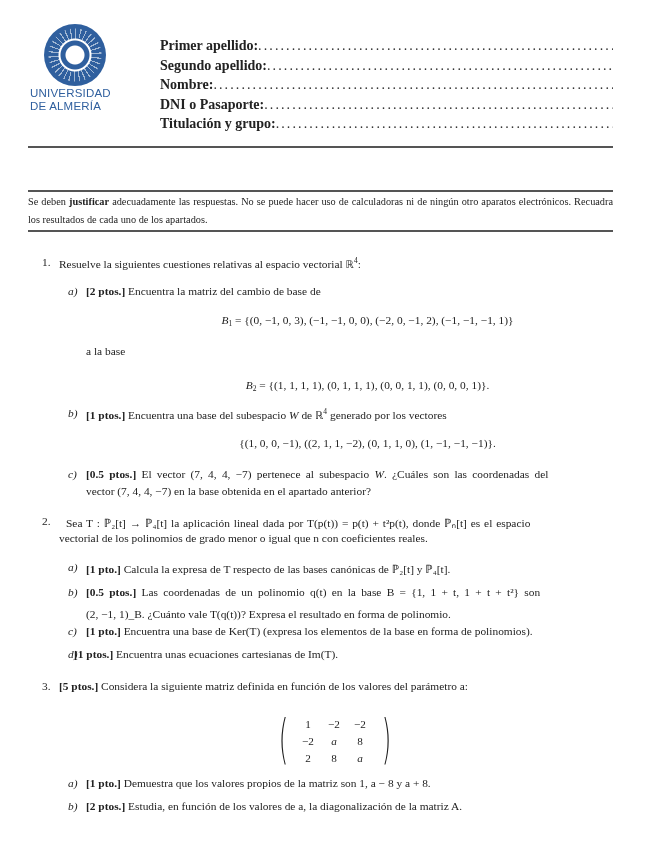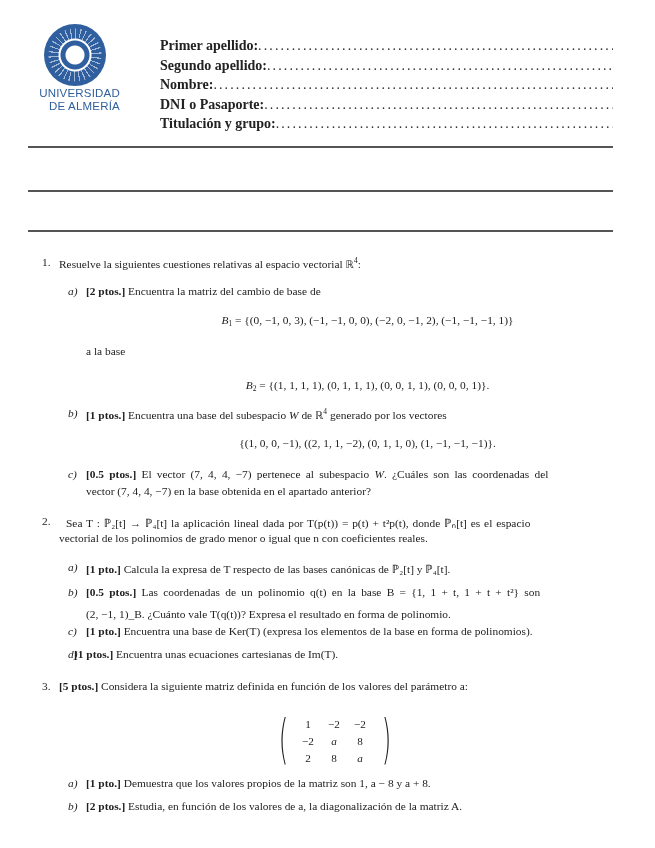--- a/index.html
+++ b/index.html
@@ -1,21 +1,21 @@
 <!DOCTYPE html>
 <html><head>
 <meta charset="utf-8">
 <style>
   html, body { margin:0; padding:0; background:#ffffff; }
   body { width:655px; height:848px; position:relative; overflow:hidden;
          font-family:"DejaVu Serif","Liberation Serif",serif; color:#222; }
   .page { position:absolute; left:0; top:0; width:655px; height:848px; }
 
   
-  .logo { position:absolute; left:30px; top:24px; width:90px; text-align:right; }
+  .logo { position:absolute; left:30px; top:24px; width:90px; text-align:left; }
   .seal { width:62px; height:62px; border-radius:50%; margin:0 auto;
           background: radial-gradient(circle at 50% 50%, #ffffff 0 9px, #2f5f9e 10px 14px, #ffffff 15px 16px, #2f5f9e 17px 31px);
           position:relative; }
   .seal::after { content:""; position:absolute; left:3px; top:3px; width:56px; height:56px; border-radius:50%;
           background: repeating-conic-gradient(rgba(255,255,255,0.55) 0 3deg, rgba(255,255,255,0) 3deg 12deg);
           -webkit-mask: radial-gradient(circle, transparent 0 15px, #000 16px 26px, transparent 27px);
                   mask: radial-gradient(circle, transparent 0 15px, #000 16px 26px, transparent 27px); }
   .uni { font-family:"Liberation Sans","DejaVu Sans",sans-serif; color:#2f5f9e; font-size:11.5px;
          line-height:11px; letter-spacing:0.2px; margin-top:2px; }
 
@@ -77,20 +77,21 @@
       <span class="dots">......................................................................................................</span>
     </div>
     <div class="field">
       <span class="lbl">Titulación y grupo:</span>
       <span class="dots">......................................................................................................</span>
     </div>
   </div>
 
   <div class="rule" style="top:146px"></div>
   <div class="rule" style="top:190px"></div>
+  <div class="instr"><span>Se deben </span><b>justificar</b><span> adecuadamente las respuestas. No se puede hacer uso de calculadoras ni de ningún otro aparatos electrónicos. Recuadra los resultados de cada uno de los apartados.</span></div>
   <div class="rule" style="top:230px"></div>
 
   <div class="body">
 
     <span class="ln" style="left:42px; top:256px">1.</span>
     <span class="ln" style="left:59px; top:256px"><span>Resuelve la siguientes cuestiones relativas al espacio vectorial </span><span class="bb">ℝ</span><sup>4</sup><span>:</span></span>
 
     <span class="ln math" style="left:68px; top:285px">a)</span>
     <span class="ln" style="left:86px; top:285px"><b>[2 ptos.]</b><span> Encuentra la matriz del cambio de base de</span></span>
 

